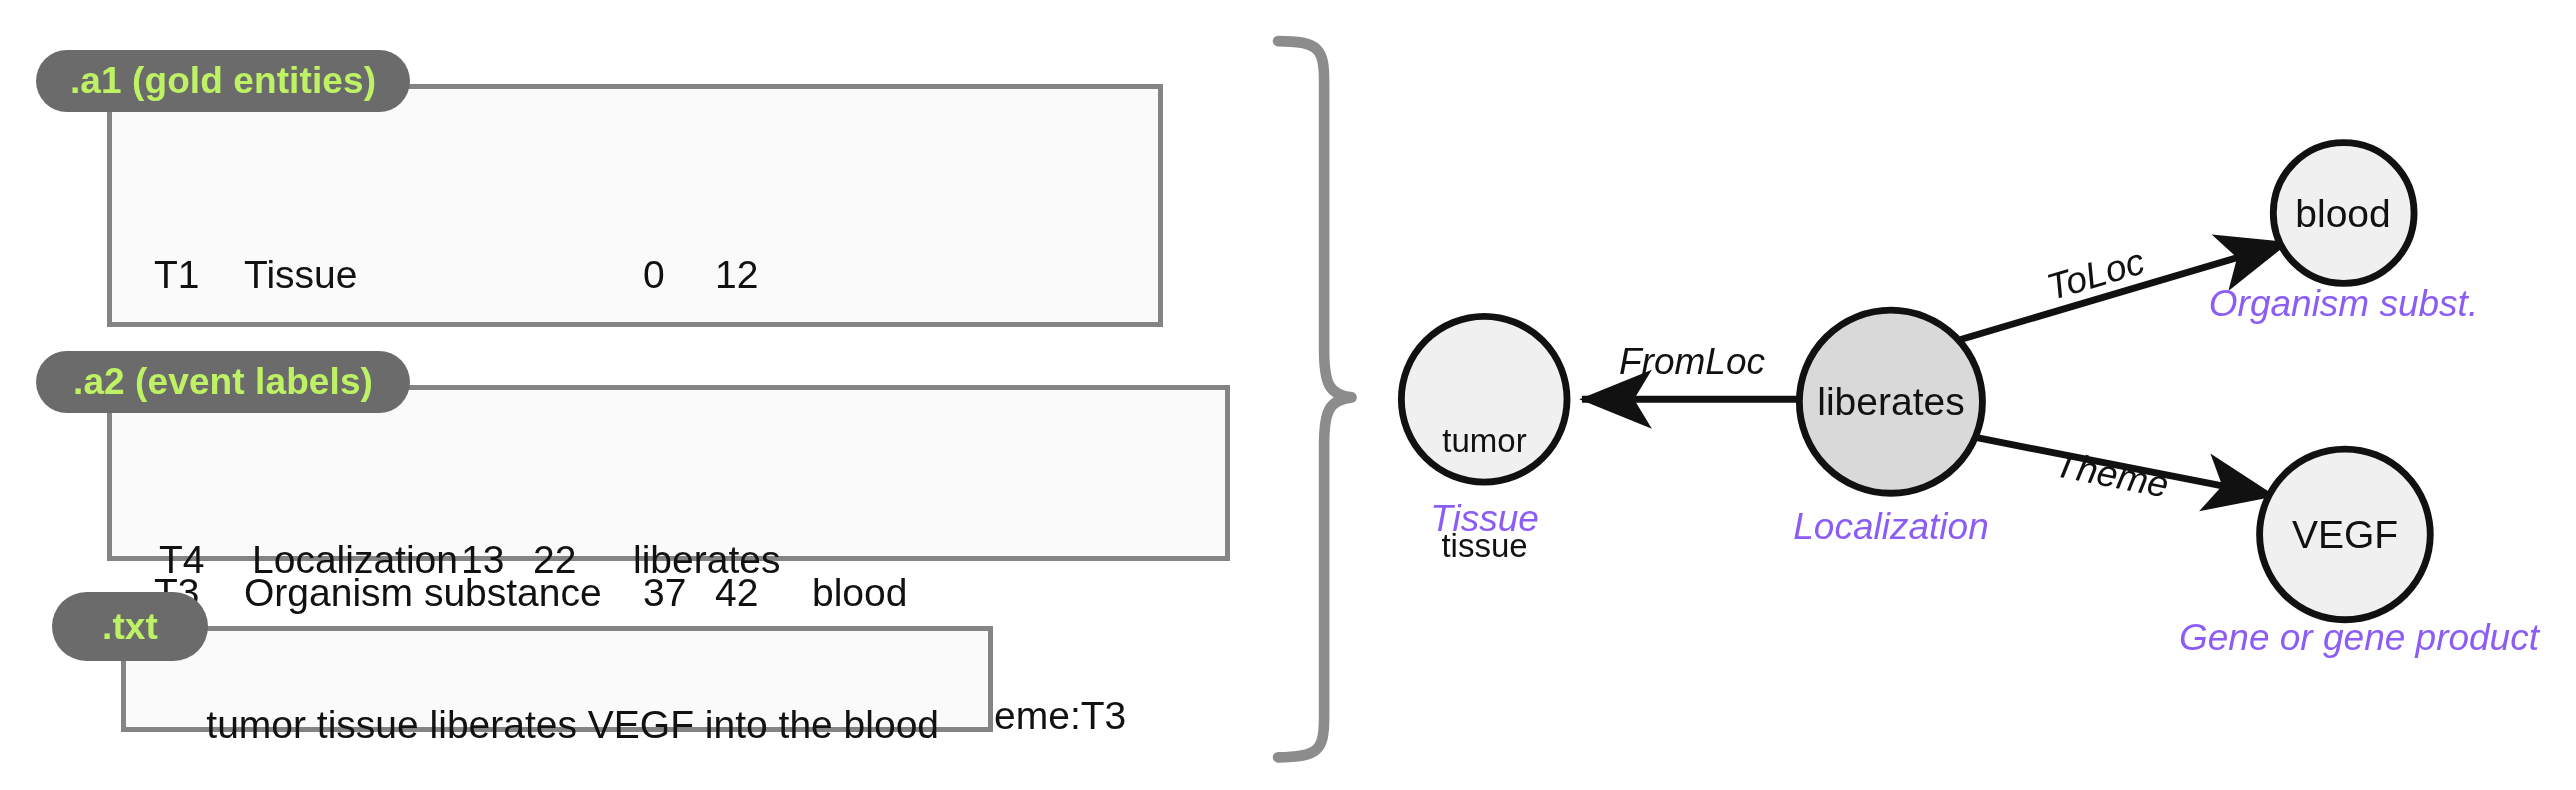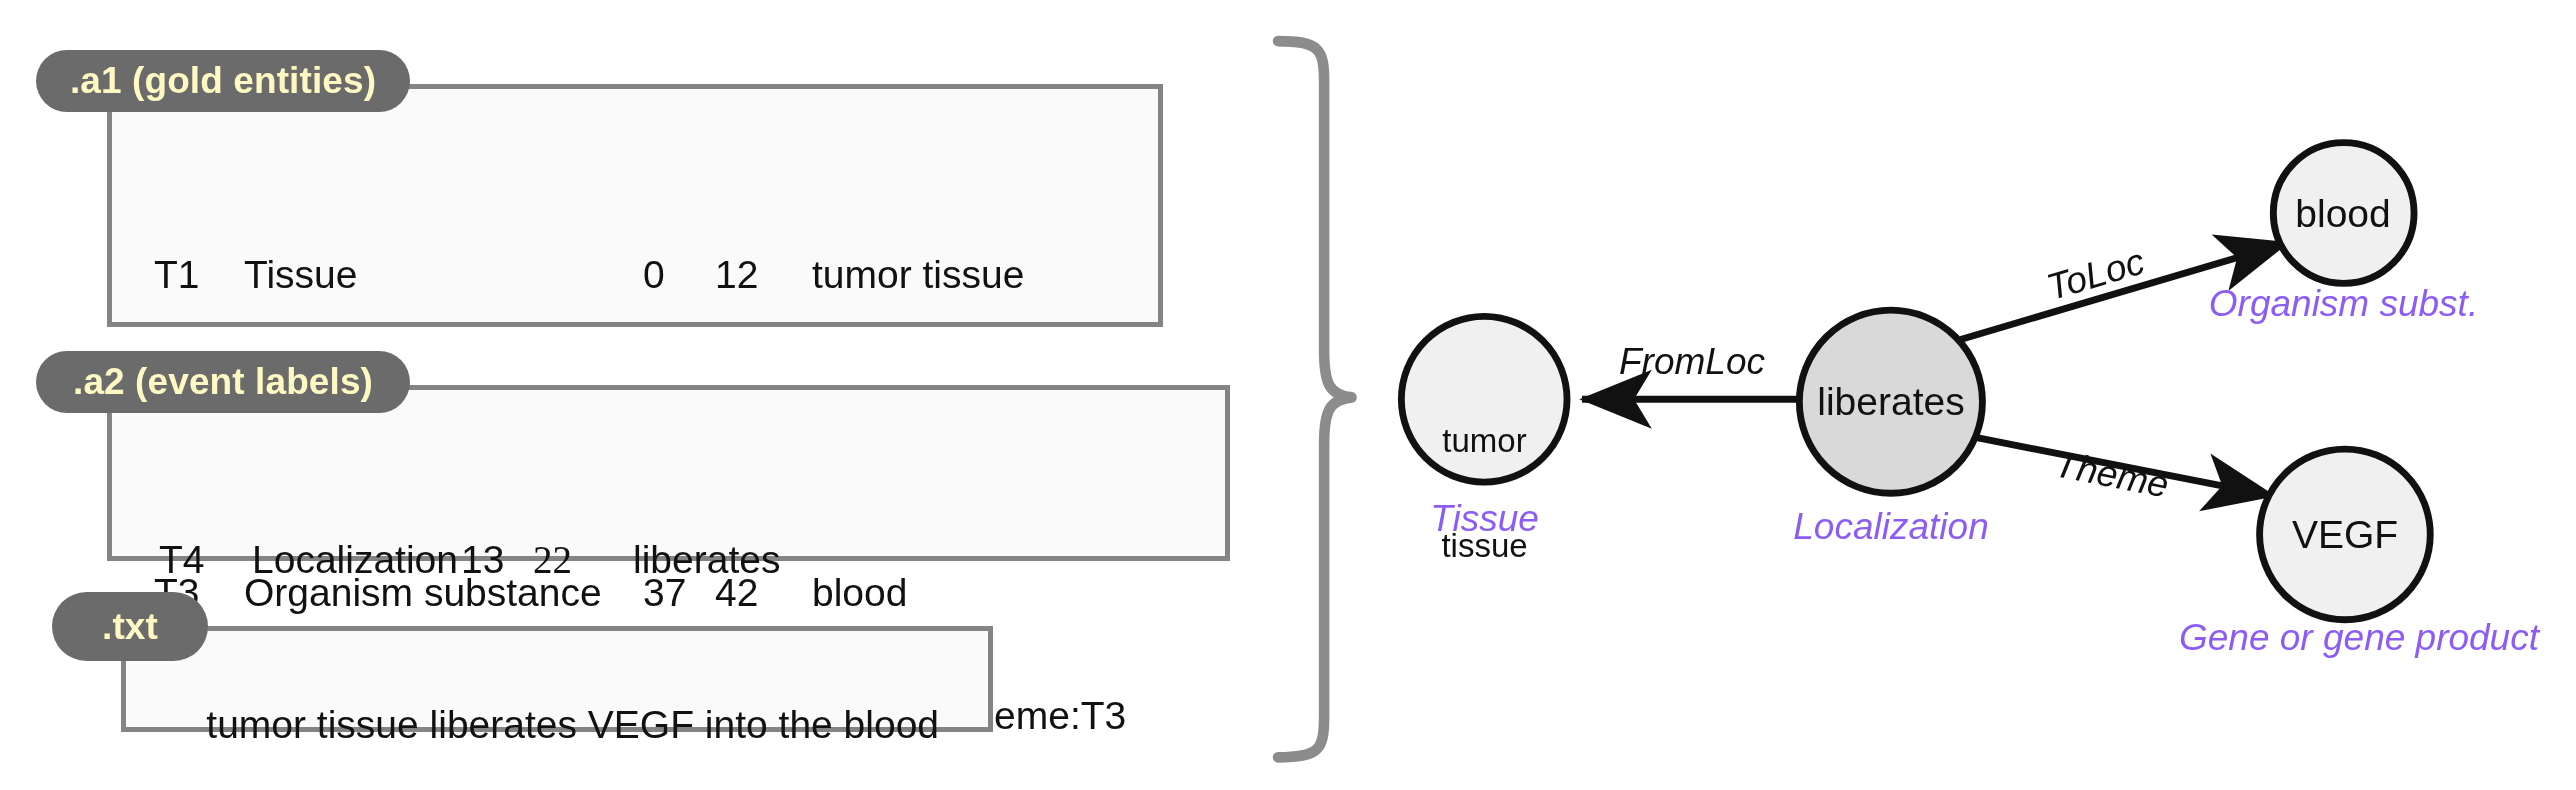--- a/index.html
+++ b/index.html
@@ -20,21 +20,21 @@
   .filebox{
     position:absolute;
     box-sizing:border-box;
     background:#fafafa;
     border:5.6px solid #848484;
   }
   .tag{
     position:absolute;
     box-sizing:border-box;
     background:#6b6b6b;
-    color:#fef9c3;
+    color:#bef264;
     border-radius:40px;
     font-weight:bold;
     display:flex;
     align-items:center;
     justify-content:center;
     letter-spacing:0.1px;
     white-space:nowrap;
     z-index:5;
   }
 
@@ -46,21 +46,21 @@
   .row{display:flex;align-items:baseline;}
   .c-id   {width:90px;flex:0 0 90px;margin-top:15px;}
   .c-type {width:399px;flex:0 0 399px;}
   .c-s    {width:72px;flex:0 0 72px;}
   .c-e    {width:97px;flex:0 0 97px;}
   .c-txt  {flex:0 0 auto;}
 
   .c2-id  {width:93px;flex:0 0 93px;}
   .c2-a   {width:209px;flex:0 0 209px;}
   .c2-b   {width:72px;flex:0 0 72px;}
-  .c2-c   {width:100px;flex:0 0 100px;font-family:Liberation Serif, serif;}
+  .c2-c   {width:100px;flex:0 0 100px;}
   .c2-d   {flex:0 0 auto;}
   .c2-wide{flex:0 0 auto;}
 
   
   #graph{position:absolute;left:0;top:0;width:2576px;height:791px;}
   .nodelabel{
     position:absolute;
     text-align:center;
     color:#111111;
     line-height:1.06;
@@ -93,21 +93,20 @@
   <div class="tag" style="left:36px;top:50px;width:374px;height:62px;font-size:37px;">
     <span>.a1 (gold entities)</span>
   </div>
 
   <div class="rows" style="left:154px;top:140px;font-size:39px;line-height:48px;">
     <div class="row">
       <span class="c-id">T1</span>
       <span class="c-type">Tissue</span>
       <span class="c-s">0</span>
       <span class="c-e">12</span>
-      <span class="c-txt">tumor tissue</span>
     </div>
     <div class="row">
       <span class="c-id">T2</span>
       <span class="c-type">Gene or gene product</span>
       <span class="c-s">23</span>
       <span class="c-e">27</span>
       <span class="c-txt">VEGF</span>
     </div>
     <div class="row">
       <span class="c-id">T3</span>

